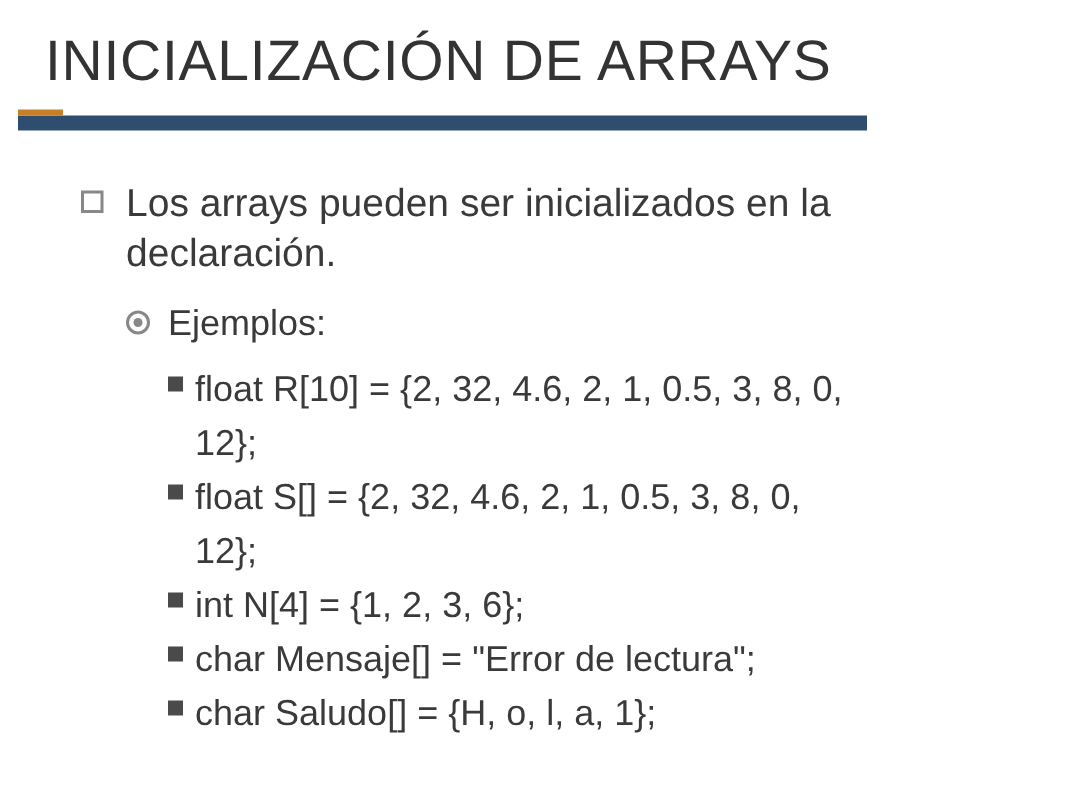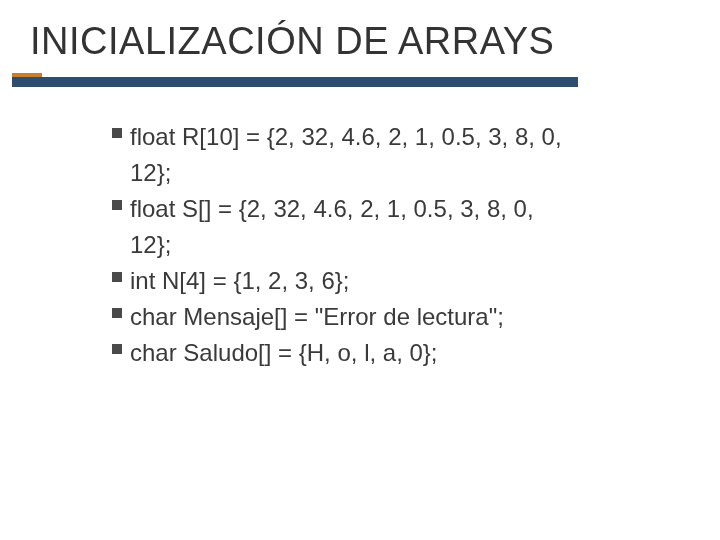--- a/index.html
+++ b/index.html
@@ -111,25 +111,27 @@
 </head>
 <body>
 
 <div class="slide">
 
   <div class="title">INICIALIZACIÓN DE ARRAYS</div>
   <div class="accent-line"></div>
 
   <div class="content">
 
+    <div class="l1">Los arrays pueden ser inicializados en la declaración.</div>
 
+    <div class="l2">Ejemplos:</div>
 
     <div class="l3-wrap">
       <div class="l3">float R[10] = {2, 32, 4.6, 2, 1, 0.5, 3, 8, 0, 12};</div>
       <div class="l3">float S[] = {2, 32, 4.6, 2, 1, 0.5, 3, 8, 0, 12};</div>
       <div class="l3">int N[4] = {1, 2, 3, 6};</div>
       <div class="l3">char Mensaje[] = "Error de lectura";</div>
-      <div class="l3">char Saludo[] = {H, o, l, a, 0};</div>
+      <div class="l3">char Saludo[] = {H, o, l, a, 1};</div>
     </div>
 
   </div>
 
 </div>
 
 </body></html>

